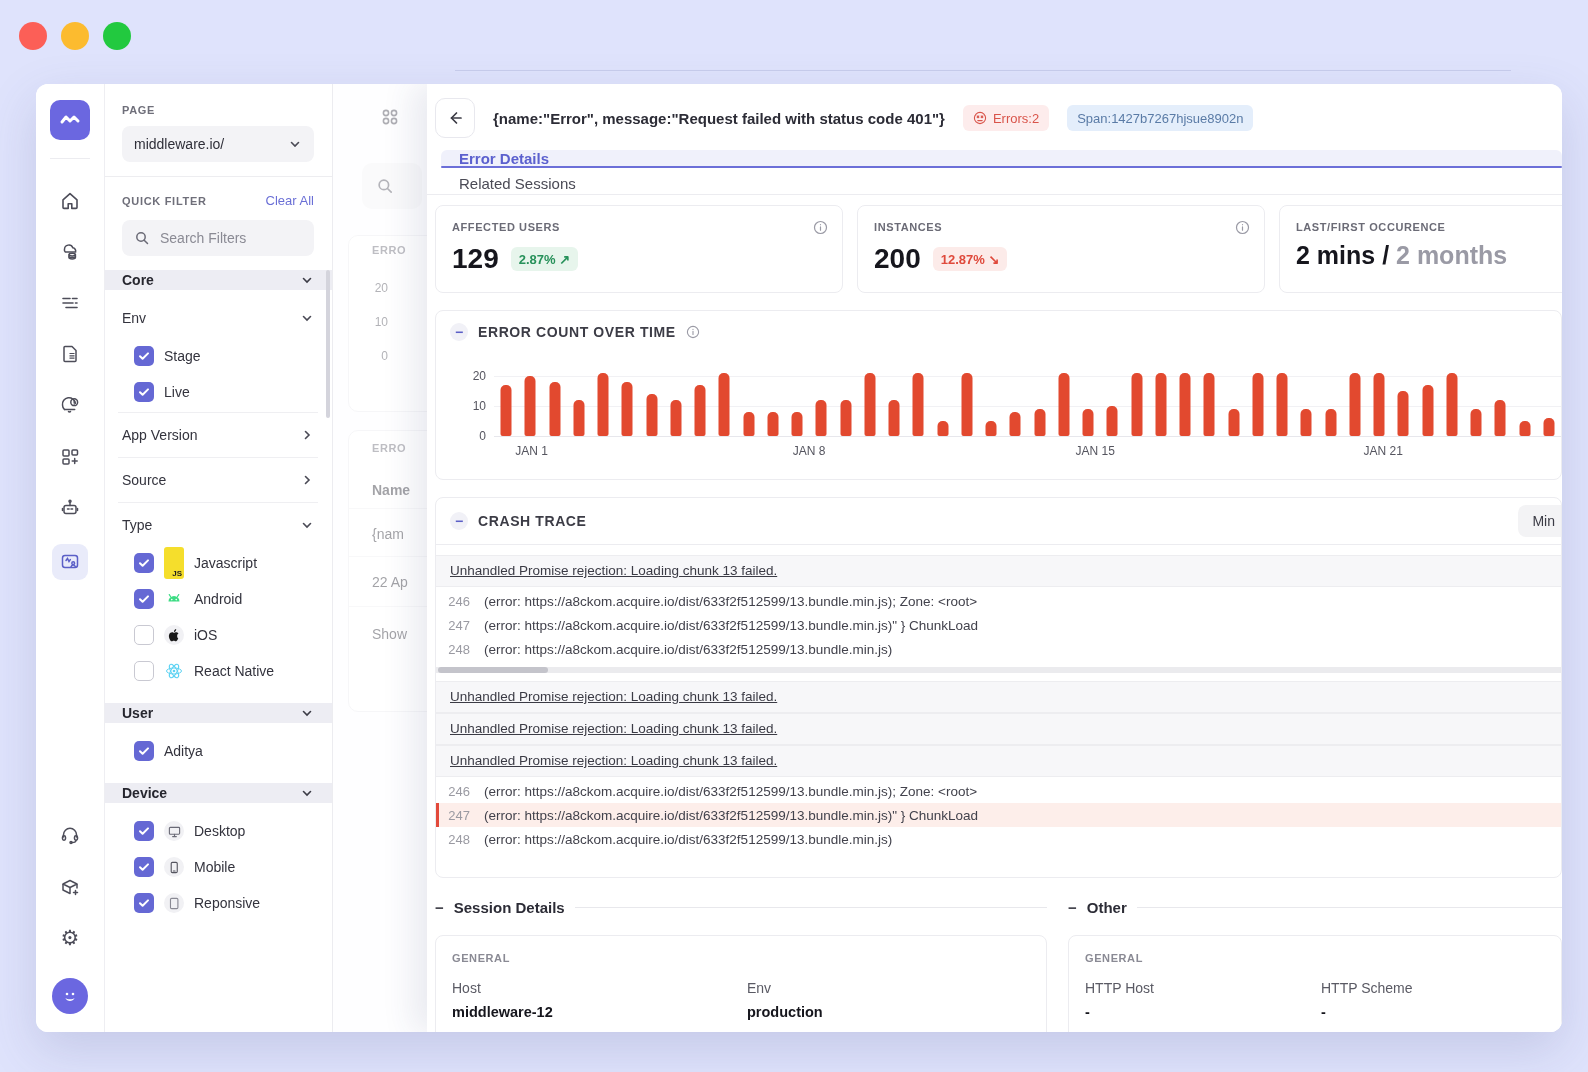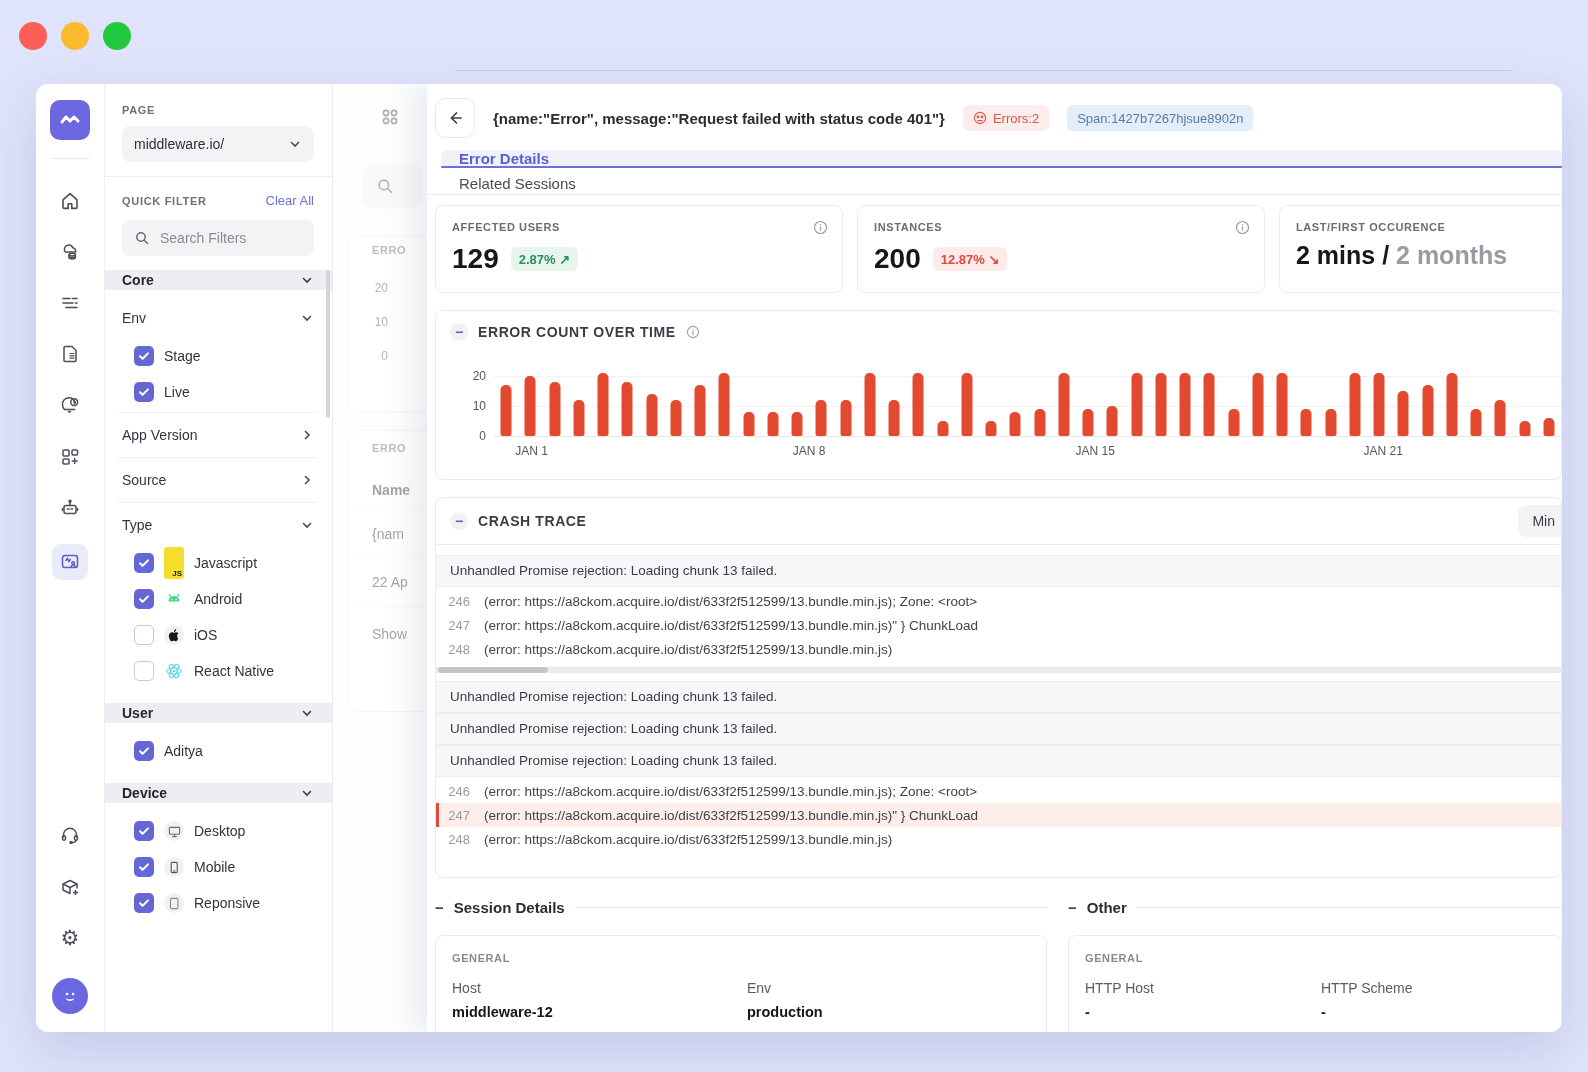--- a/index.html
+++ b/index.html
@@ -92,21 +92,21 @@
   .ytick{position:absolute;left:8px;width:42px;text-align:right;font-size:12px;color:#55555f;transform:translateY(-50%);}
   .plot{position:absolute;left:58px;right:0;top:62px;height:63px;}
   .bar{position:absolute;bottom:0;width:11px;transform:translateX(-50%);border-radius:5px 5px 2px 2px;background:#e2492f;}
   .xticks{position:absolute;left:58px;right:0;top:133px;height:16px;}
   .xt{position:absolute;font-size:12px;color:#55555f;white-space:nowrap;}
   
   .crash-sec{position:absolute;left:8px;top:413px;right:0;height:381px;border:1px solid #ececf0;border-radius:8px;box-sizing:border-box;background:#fff;overflow:hidden;}
   .crash-head{height:46px;border-bottom:1px solid #ececf0;display:flex;align-items:center;gap:10px;padding:0 14px;position:relative;}
   .min-btn{position:absolute;right:-8px;top:7px;height:32px;background:#f3f3f5;border-radius:8px 0 0 8px;display:flex;align-items:center;padding:0 14px;font-size:14px;color:#3b3b45;cursor:pointer;}
   .crash-body{position:absolute;top:47px;left:0;right:0;bottom:0;padding-top:10px;overflow:hidden;}
-  .msg-row{height:30px;line-height:30px;background:#f7f7f9;border-top:1px solid #ededf0;border-bottom:1px solid #ededf0;padding-left:14px;font-size:13.5px;color:#3b3b45;margin-bottom:0;}
+  .msg-row{height:30px;line-height:30px;background:#f7f7f9;border-top:1px solid #ededf0;border-bottom:1px solid #ededf0;padding-left:14px;font-size:13.5px;color:#3b3b45;margin-bottom:0;text-decoration:underline;}
   .stk{margin:2px 0 6px 0;}
   .stk-line{height:24px;display:flex;align-items:center;font-size:13.5px;color:#42424c;}
   .stk-line .num{width:34px;text-align:right;color:#9a9aa2;font-size:13px;flex:0 0 34px;}
   .stk-line .txt{margin-left:14px;white-space:nowrap;}
   .stk-line.hl{background:#fdeeea;border-left:3px solid #e2493a;}
   .stk-line.hl .num{width:31px;flex:0 0 31px;}
   .hsb{height:6px;background:#ebebee;margin:2px 0 8px 0;position:relative;}
   .hsb .thumb{position:absolute;left:2px;top:0;width:110px;height:6px;border-radius:3px;background:#c4c4cb;}
   
   .bsec-head{position:absolute;top:813px;height:20px;display:flex;align-items:center;gap:10px;}

